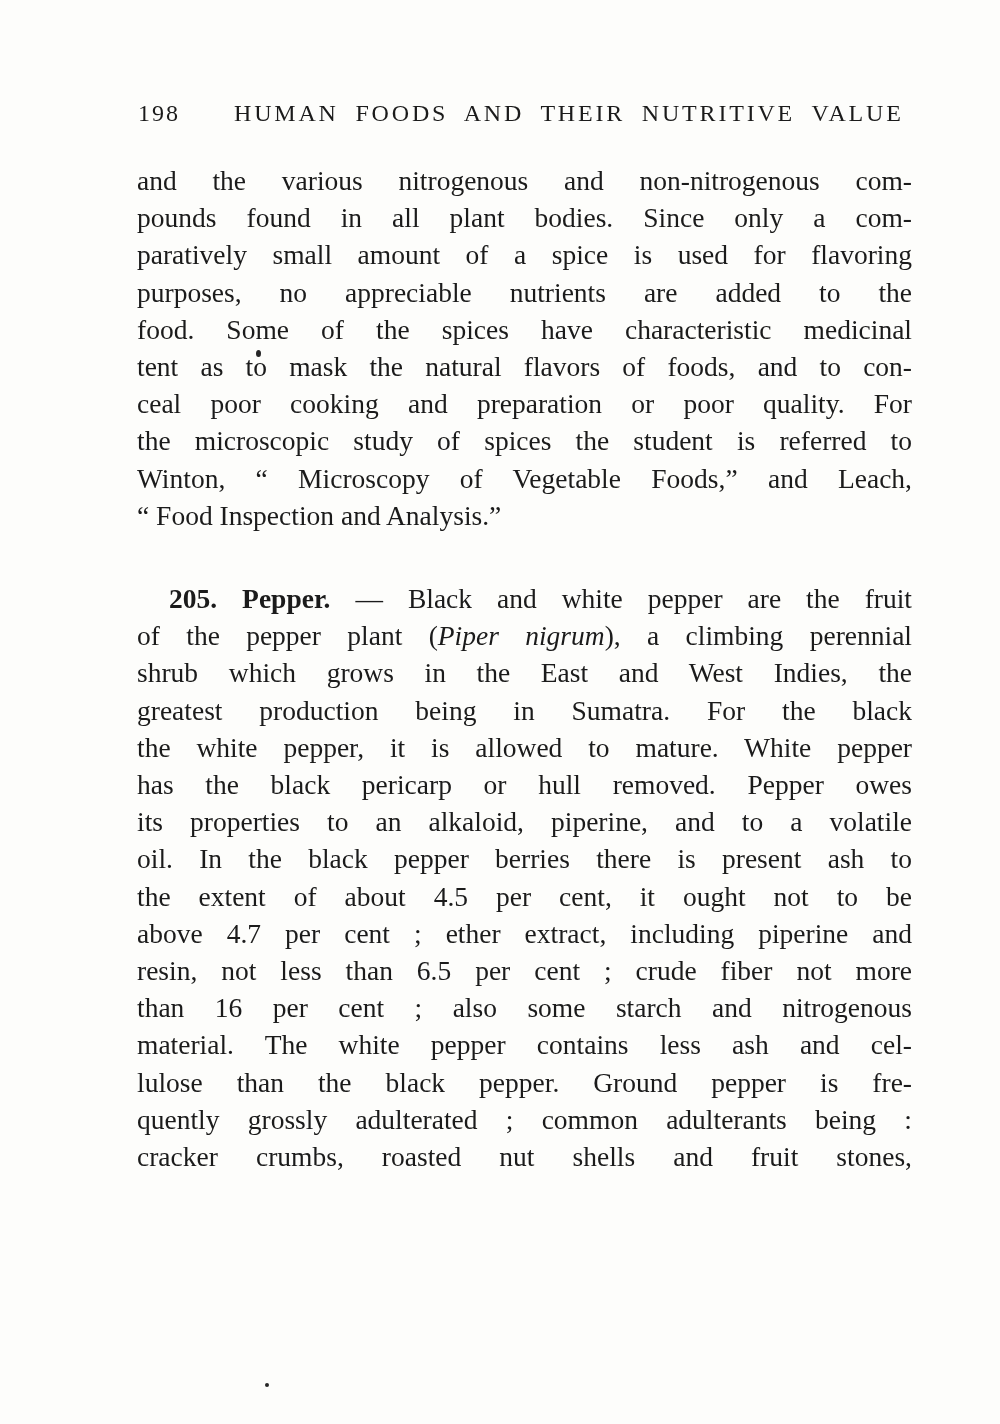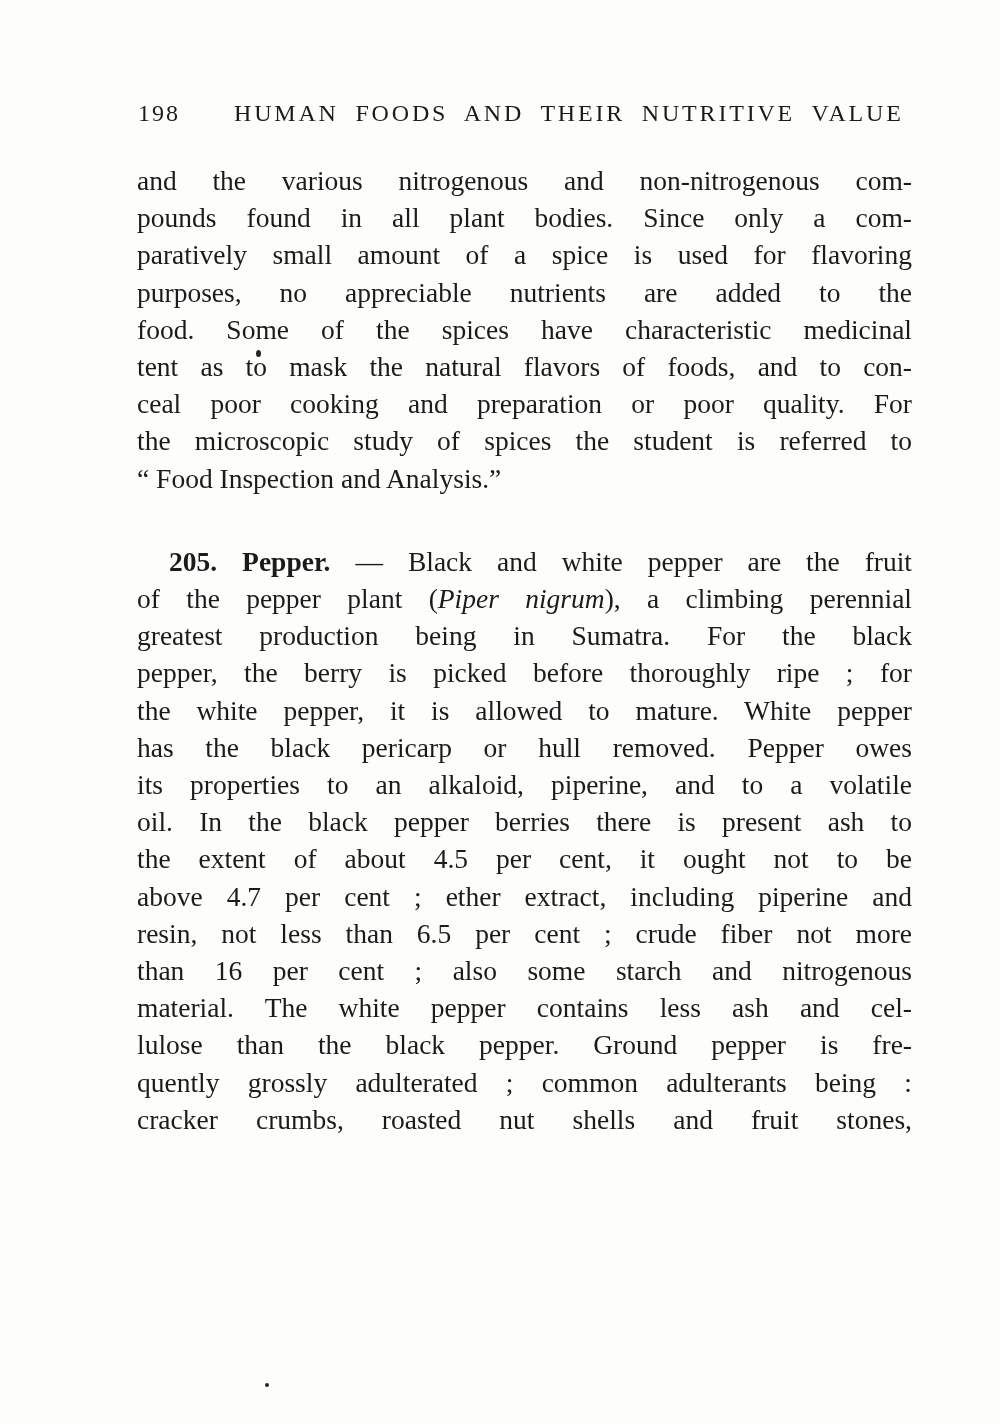--- a/index.html
+++ b/index.html
@@ -72,27 +72,28 @@
   <div class="body-text">
       <div class="para">
         <div class="line firstline"><span>and the various nitrogenous and non-nitrogenous com-</span></div>
         <div class="line"><span>pounds found in all plant bodies. Since only a com-</span></div>
         <div class="line"><span>paratively small amount of a spice is used for flavoring</span></div>
         <div class="line"><span>purposes, no appreciable nutrients are added to the</span></div>
         <div class="line"><span>food. Some of the spices have characteristic medicinal</span></div>
         <div class="line"><span>tent as to mask the natural flavors of foods, and to con-</span></div>
         <div class="line"><span>ceal poor cooking and preparation or poor quality. For</span></div>
         <div class="line"><span>the microscopic study of spices the student is referred to</span></div>
+        <div class="line"><span>Winton, “ Microscopy of Vegetable Foods,” and Leach,</span></div>
         <div class="line lastline"><span>“ Food Inspection and Analysis.”</span></div>
       </div>
       <div class="para indent-first">
         <div class="line firstline"><span class="bold">205. Pepper.</span><span> — Black and white pepper are the fruit</span></div>
         <div class="line"><span>of the pepper plant (</span><span class="italic">Piper nigrum</span><span>), a climbing perennial</span></div>
+        <div class="line"><span>shrub which grows in the East and West Indies, the</span></div>
         <div class="line"><span>greatest production being in Sumatra. For the black</span></div>
-        <div class="line"><span>pepper, the berry is picked before thoroughly ripe ; for</span></div>
         <div class="line"><span>the white pepper, it is allowed to mature. White pepper</span></div>
         <div class="line"><span>has the black pericarp or hull removed. Pepper owes</span></div>
         <div class="line"><span>its properties to an alkaloid, piperine, and to a volatile</span></div>
         <div class="line"><span>oil. In the black pepper berries there is present ash to</span></div>
         <div class="line"><span>the extent of about 4.5 per cent, it ought not to be</span></div>
         <div class="line"><span>above 4.7 per cent ; ether extract, including piperine and</span></div>
         <div class="line"><span>resin, not less than 6.5 per cent ; crude fiber not more</span></div>
         <div class="line"><span>than 16 per cent ; also some starch and nitrogenous</span></div>
         <div class="line"><span>material. The white pepper contains less ash and cel-</span></div>
         <div class="line"><span>lulose than the black pepper. Ground pepper is fre-</span></div>

